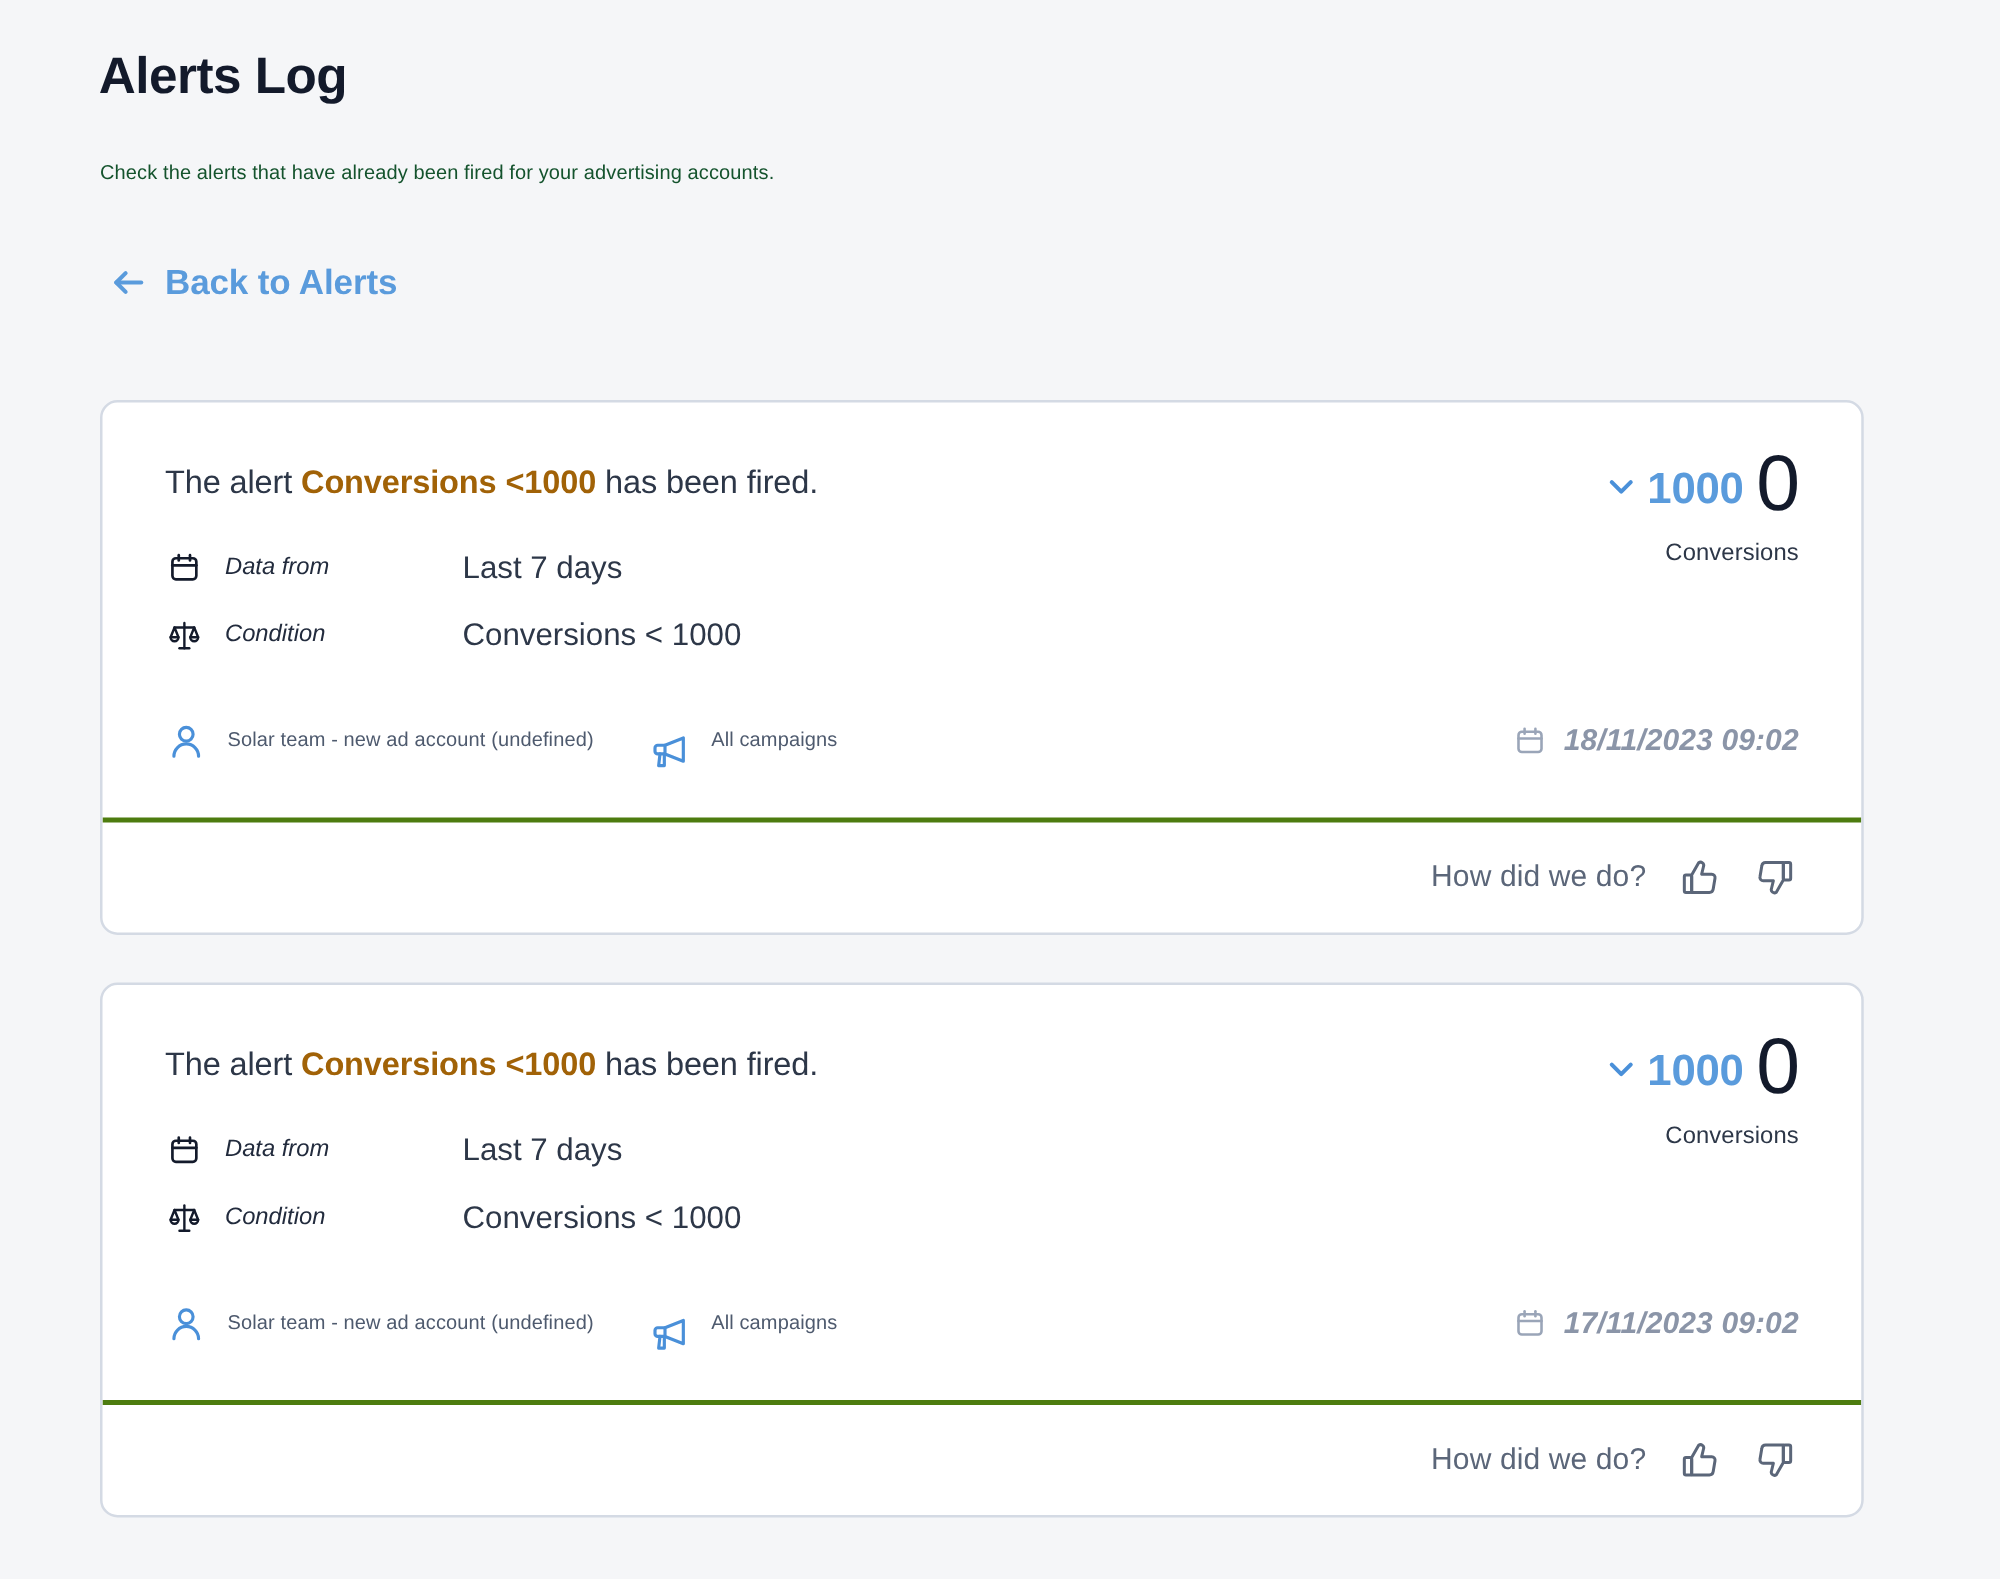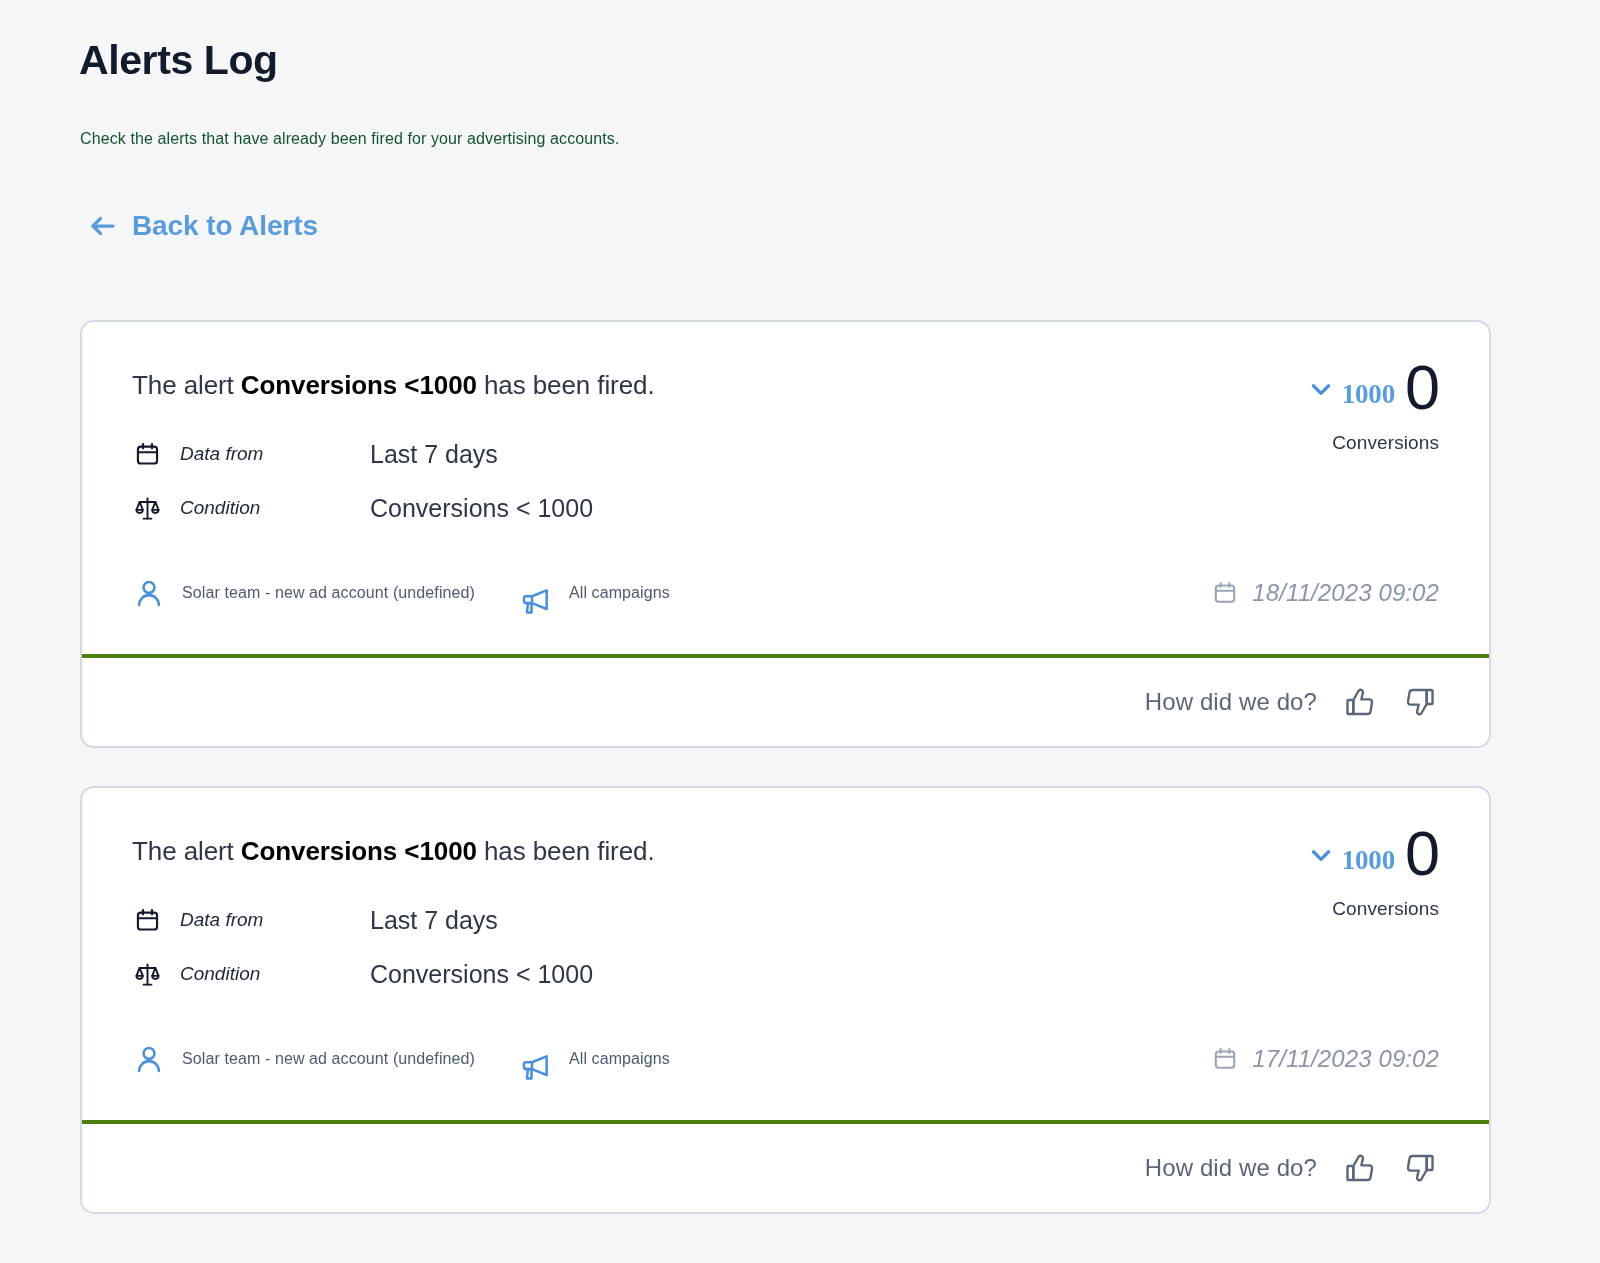--- a/index.html
+++ b/index.html
@@ -92,21 +92,21 @@
   .card-headline {
     font-size: 26px;
     font-weight: 400;
     color: #2d3748;
     letter-spacing: -0.1px;
     line-height: 1.2;
     margin-bottom: 26px;
   }
   .card-headline b {
     font-weight: 700;
-    color: #000000;
+    color: #a16207;
   }
 
   .detail-row {
     display: flex;
     align-items: center;
     height: 54px;
   }
 
   .detail-icon {
     width: 30px;
@@ -152,27 +152,26 @@
   .metric-chevron-icon {
     width: 26px;
     height: 26px;
     color: #4a90d9;
     margin-right: 8px;
     align-self: center;
     position: relative;
     top: -3px;
   }
   .metric-threshold {
-    font-size: 27px;
+    font-size: 35px;
     font-weight: 700;
     color: #5a9bdc;
     letter-spacing: -0.2px;
     position: relative;
     top: -6px;
-    font-family: Liberation Serif, serif;
   }
   .metric-value {
     font-size: 63px;
     font-weight: 400;
     color: #131a2b;
     letter-spacing: -1px;
     margin-left: 10px;
     line-height: 1;
   }
   .metric-unit {
@@ -233,21 +232,21 @@
 
   .meta-text {
     font-size: 16px;
     font-weight: 400;
     color: #4e5a6e;
     letter-spacing: 0.1px;
   }
   .meta-date-text {
     font-size: 24px;
     font-style: italic;
-    font-weight: 400;
+    font-weight: 700;
     color: #8b95a8;
     letter-spacing: 0.1px;
   }
 
   .card-footer {
     border-top: 4px solid #4d7c0f;
     height: 92px;
     display: flex;
     align-items: center;
     justify-content: flex-end;

